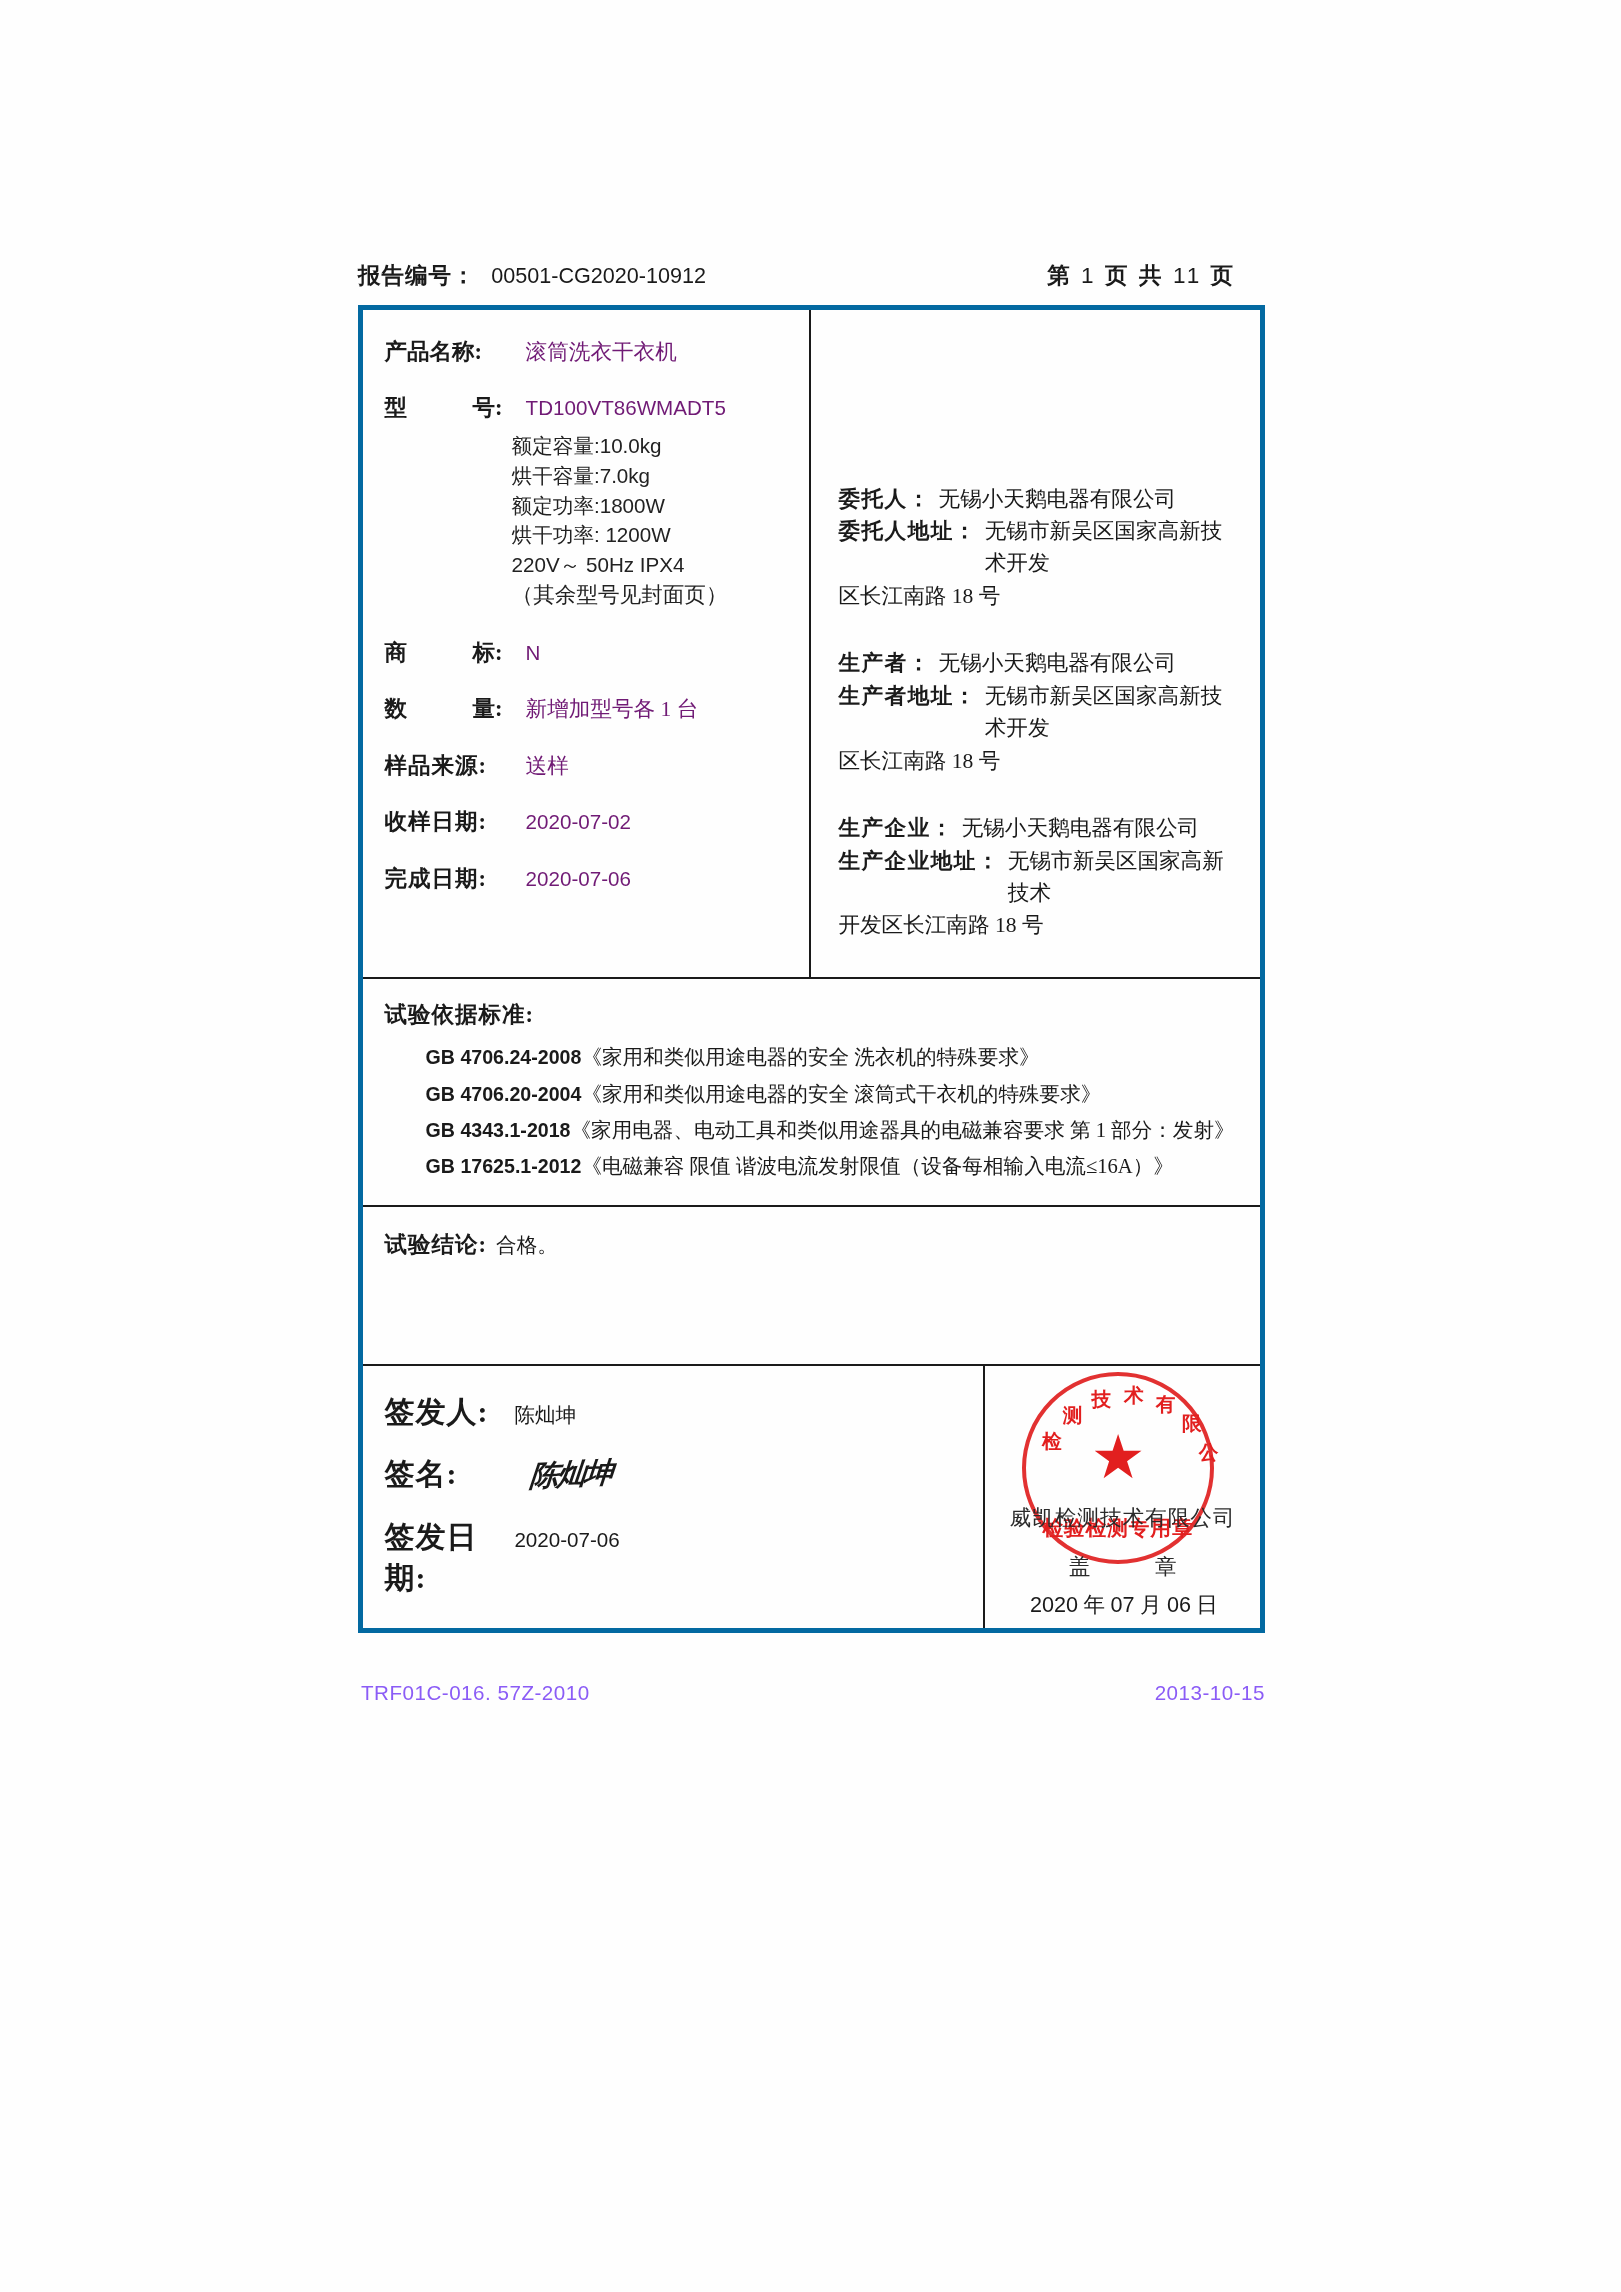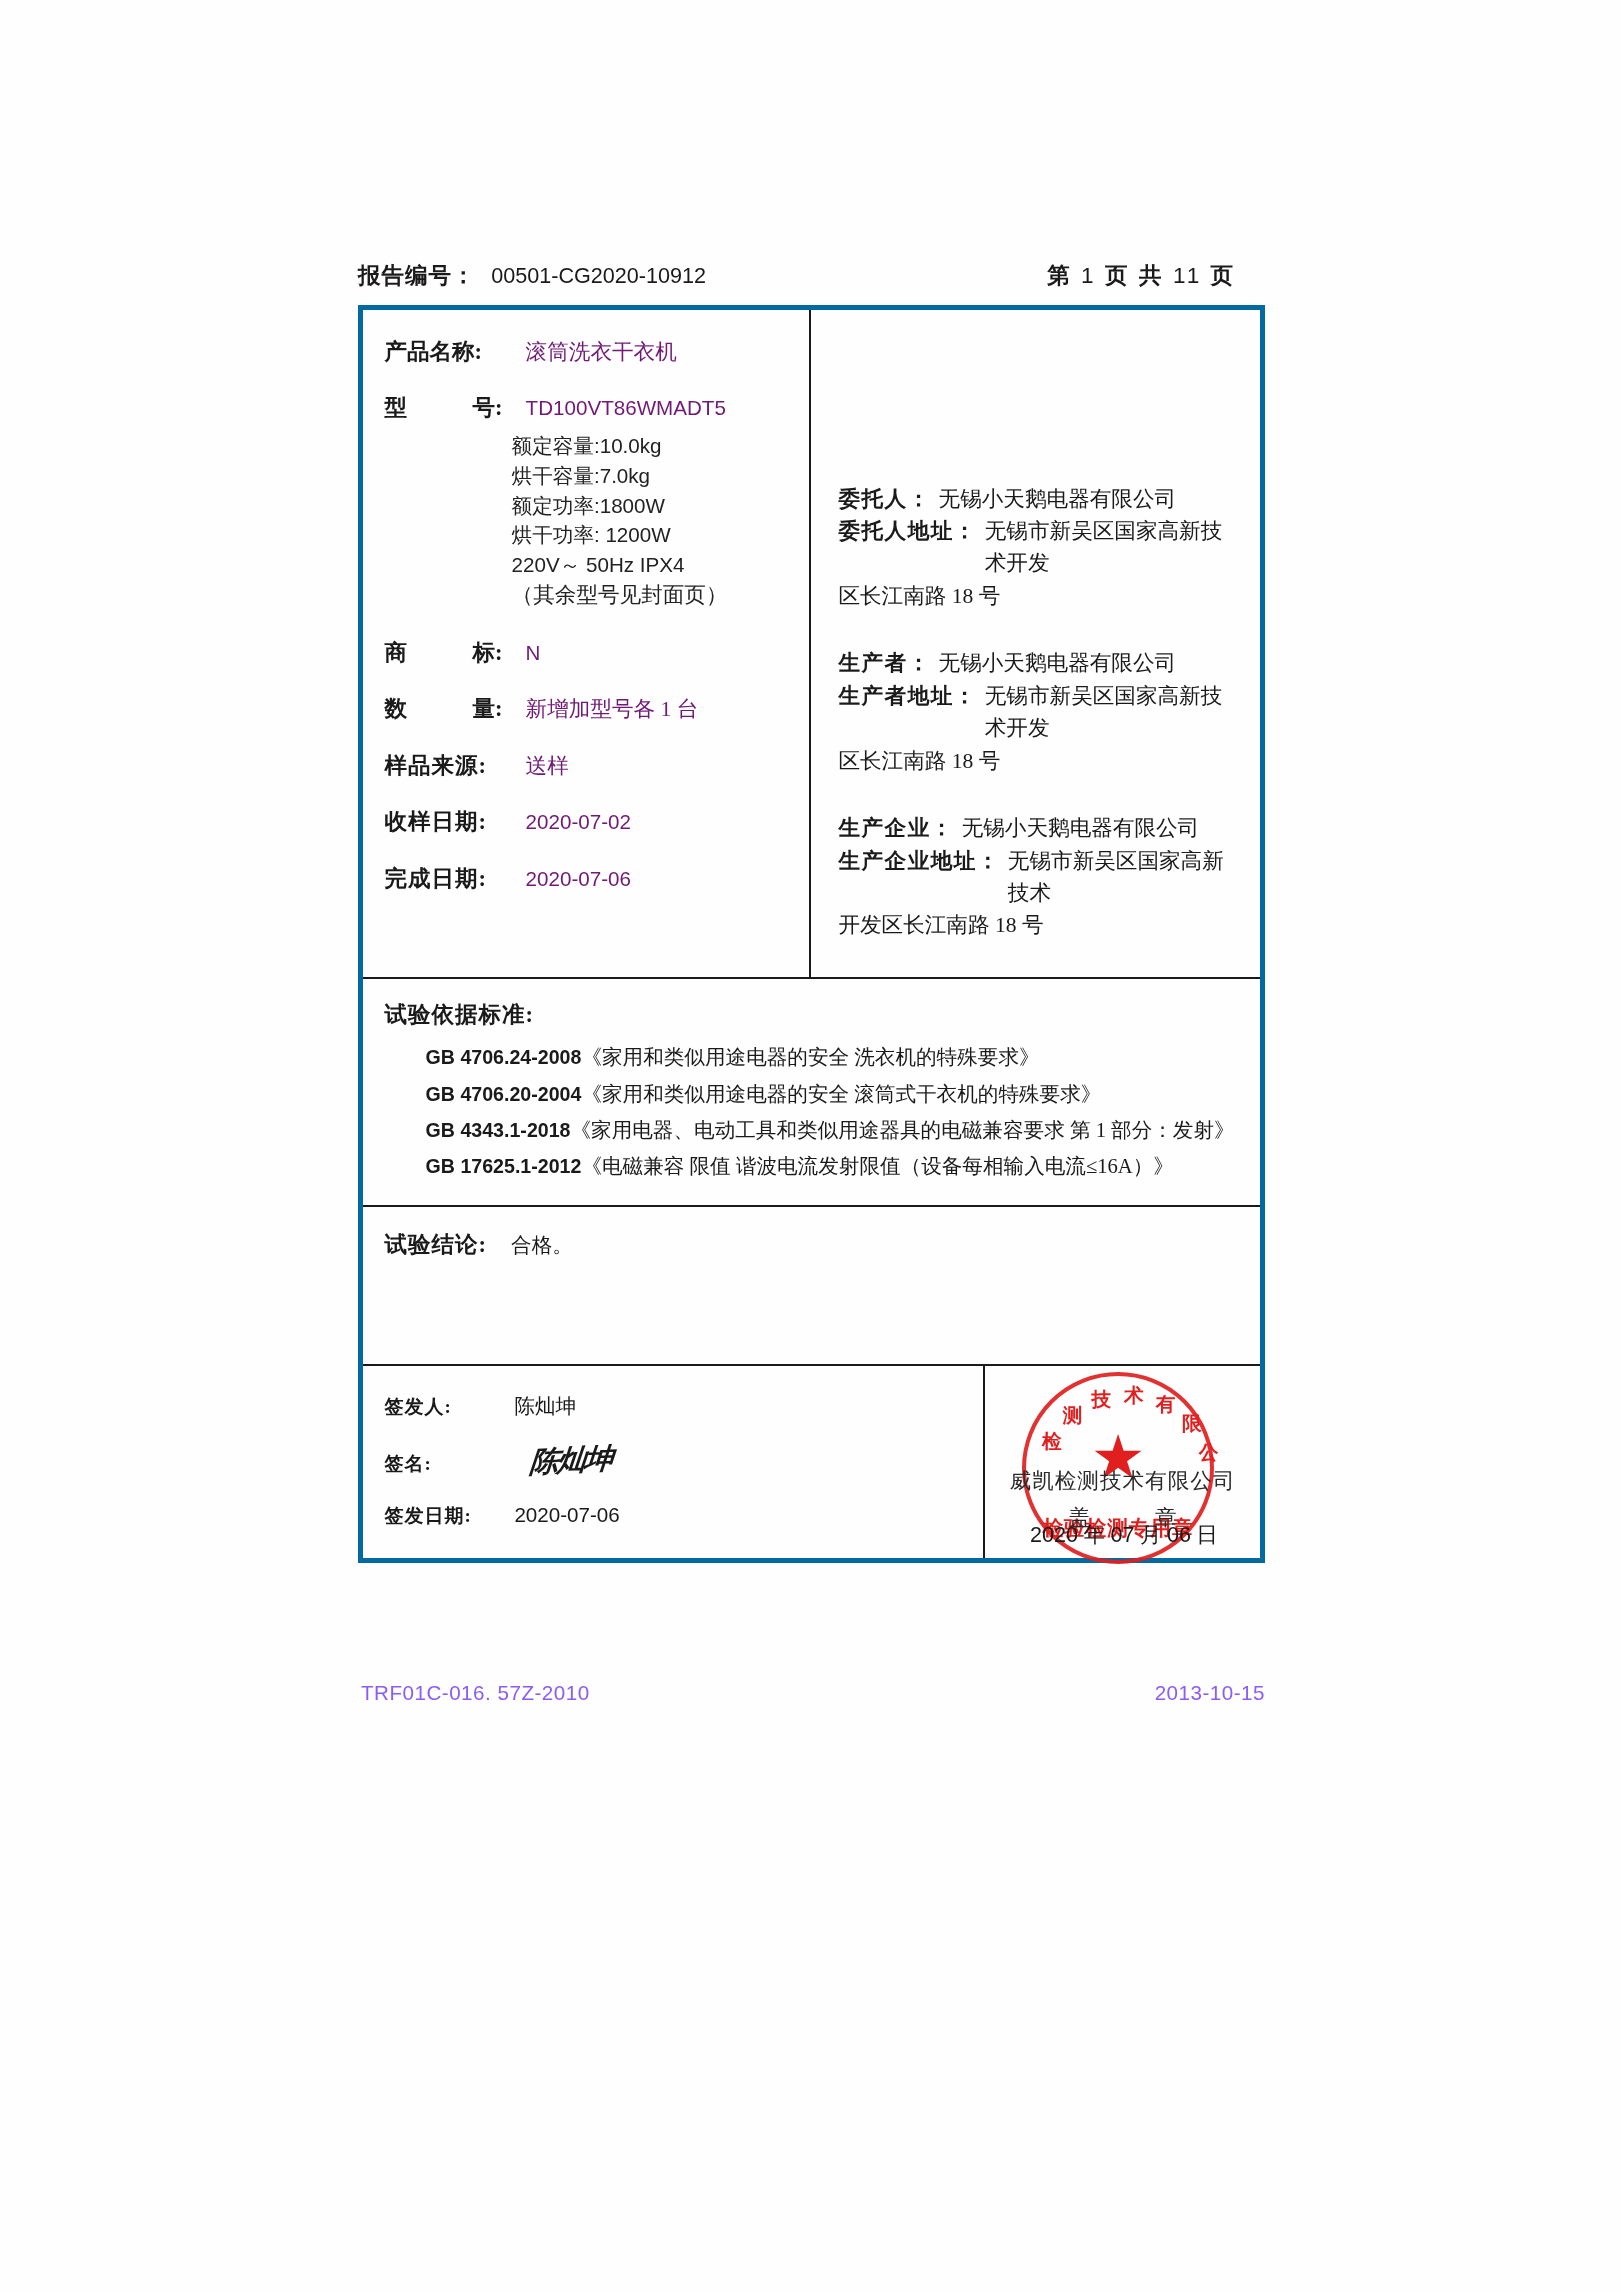--- a/index.html
+++ b/index.html
@@ -185,21 +185,21 @@
   .concl-line { display: flex; align-items: baseline; }
   .concl-label {
     font-family: "Liberation Serif", serif;
     font-weight: 700;
     font-size: 22.5px;
     letter-spacing: 1px;
   }
   .concl-value {
     font-family: "Liberation Serif", serif;
     font-size: 20.6px;
-    margin-left: 24px;
+    margin-left: 9px;
   }
 
   
   .sig-row { display: flex; }
   .sig-left {
     width: 622px;
     flex: 0 0 622px;
     box-sizing: border-box;
     border-right: 2px solid #1a1a1a;
     padding: 25.5px 0 25.5px 21.6px;
@@ -213,21 +213,21 @@
   }
   .sig-fld {
     display: flex;
     align-items: baseline;
     margin-bottom: 21.6px;
   }
   .sig-fld:last-child { margin-bottom: 4px; }
   .sig-label {
     font-family: "Liberation Serif", serif;
     font-weight: 700;
-    font-size: 19px;
+    font-size: 30px;
     width: 120px;
     flex: 0 0 120px;
     display: flex;
     justify-content: space-between;
   }
   .sig-label.block { display: block; letter-spacing: 1px; }
   .sig-value {
     font-family: "Liberation Serif", serif;
     font-size: 20.6px;
     margin-left: 9.8px;

